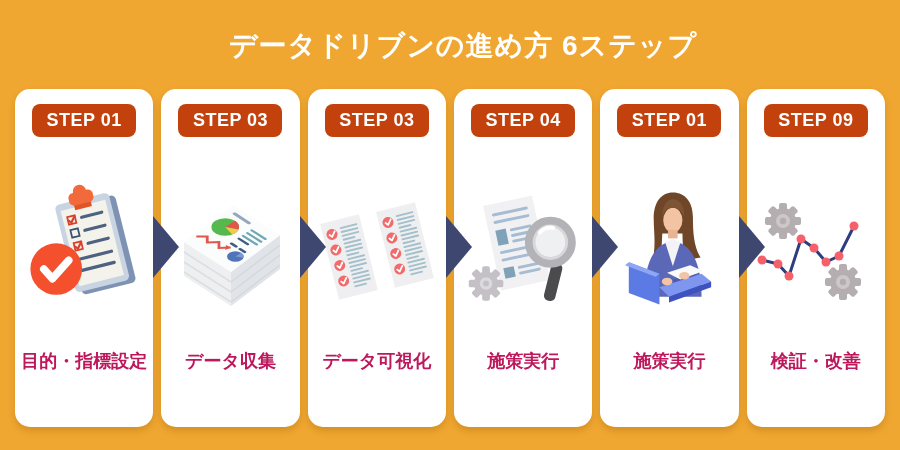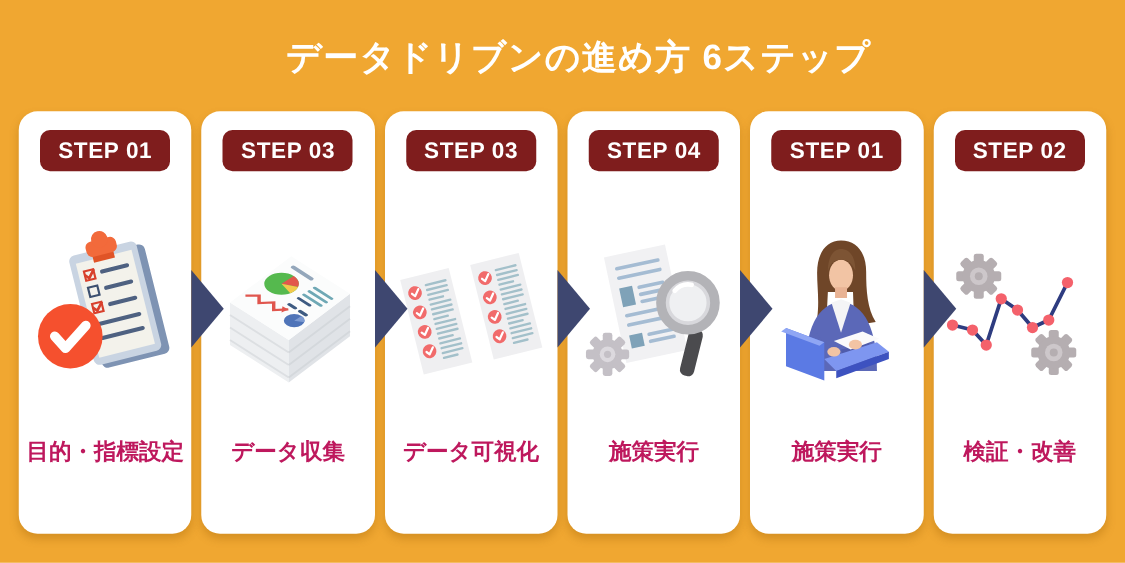--- a/index.html
+++ b/index.html
@@ -6,21 +6,21 @@
   html,body { width:900px; height:450px; }
   body { font-family:"Liberation Sans","DejaVu Sans",sans-serif; }
   .page { position:relative; width:900px; height:450px; background:#F0A731; overflow:hidden; }
   .title { position:absolute; top:27px; left:0; width:100%; text-align:center;
            color:#FFFFFF; font-size:28px; font-weight:bold; letter-spacing:1px;padding-left:26px; }
   .cards { position:absolute; left:15px; top:89px; width:870px; height:338px;
            display:flex; gap:8px; }
   .card { flex:1; position:relative; background:#FFFFFF; border-radius:15px;
           box-shadow:0 4px 7px rgba(150,90,0,0.30);
           display:flex; flex-direction:column; align-items:center; }
-  .badge { margin-top:15px; background:#7f1d1d; color:#FFFFFF; font-weight:bold;
+  .badge { margin-top:15px; background:#c2410c; color:#FFFFFF; font-weight:bold;
            font-size:18px; letter-spacing:0.5px; padding:6px 0; width:104px;
            text-align:center; border-radius:8px; }
   .icon-wrap { flex:1; width:100%; display:flex; align-items:center; justify-content:center;
                padding-top:8px; }
   .icon-wrap svg { width:120px; height:134px; }
   .step-label { margin-bottom:54px; color:#be185d; font-weight:bold; font-size:18px;
                 text-align:center; white-space:nowrap; }
   .arrow { position:absolute; top:127px; right:-26px; width:0; height:0; z-index:6;
            border-left:26px solid #3E4770; border-top:31px solid transparent;
            border-bottom:31px solid transparent; }
@@ -233,21 +233,21 @@
           <polygon points="60,122 104,106 104,112 60,128" fill="#3D52C0"></polygon>
           <ellipse cx="58" cy="106" rx="5.5" ry="4" fill="#F2C4A4"></ellipse>
           <ellipse cx="76" cy="100" rx="5.5" ry="4" fill="#F2C4A4"></ellipse>
         </svg>
       </div>
       <div class="step-label">施策実行</div>
       <div class="arrow"></div>
     </div>
 
     <div class="card">
-      <div class="badge">STEP 02</div>
+      <div class="badge">STEP 09</div>
       <div class="icon-wrap">
         <svg viewBox="0 0 120 130">
           <g transform="translate(27,39)">
             <g fill="#B5AEB1">
               <rect x="-18" y="-4" width="36" height="8" rx="2"></rect>
               <rect x="-18" y="-4" width="36" height="8" rx="2" transform="rotate(45)"></rect>
               <rect x="-18" y="-4" width="36" height="8" rx="2" transform="rotate(90)"></rect>
               <rect x="-18" y="-4" width="36" height="8" rx="2" transform="rotate(135)"></rect>
               <circle r="13"></circle>
             </g>

